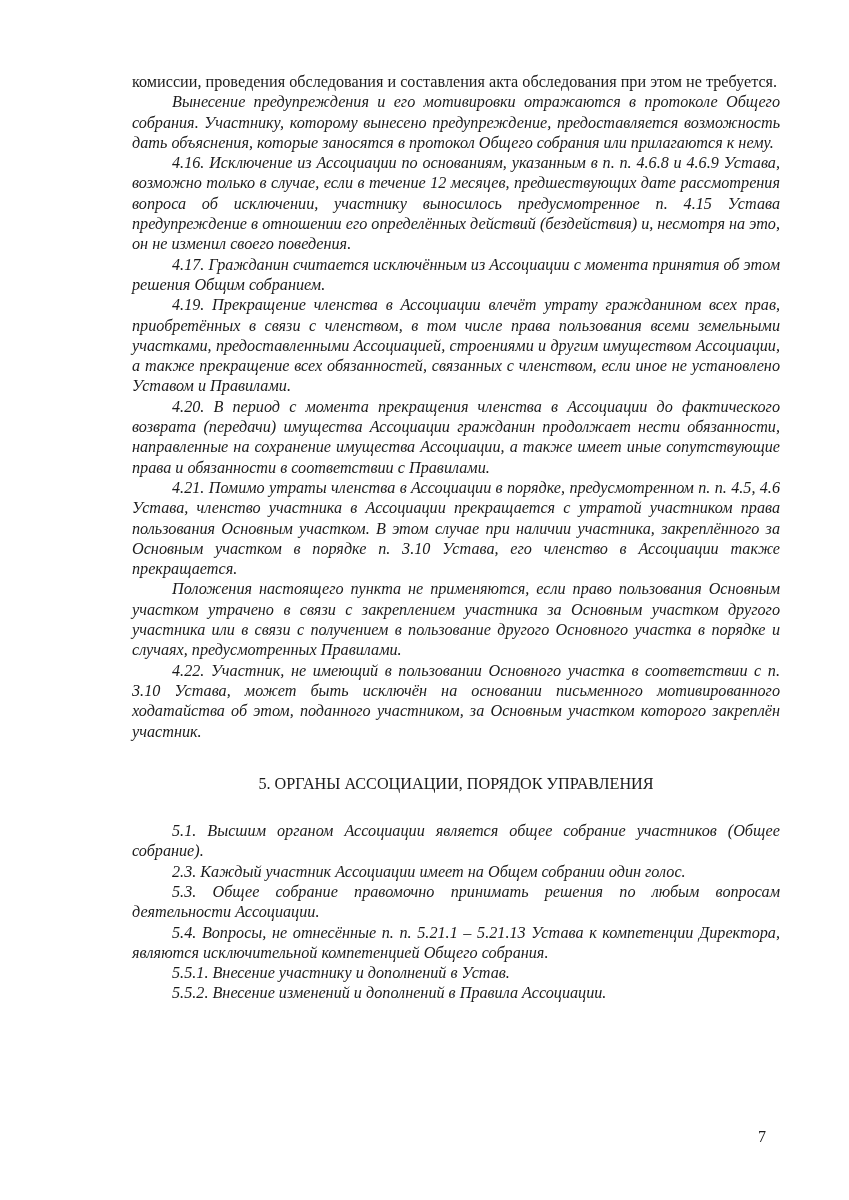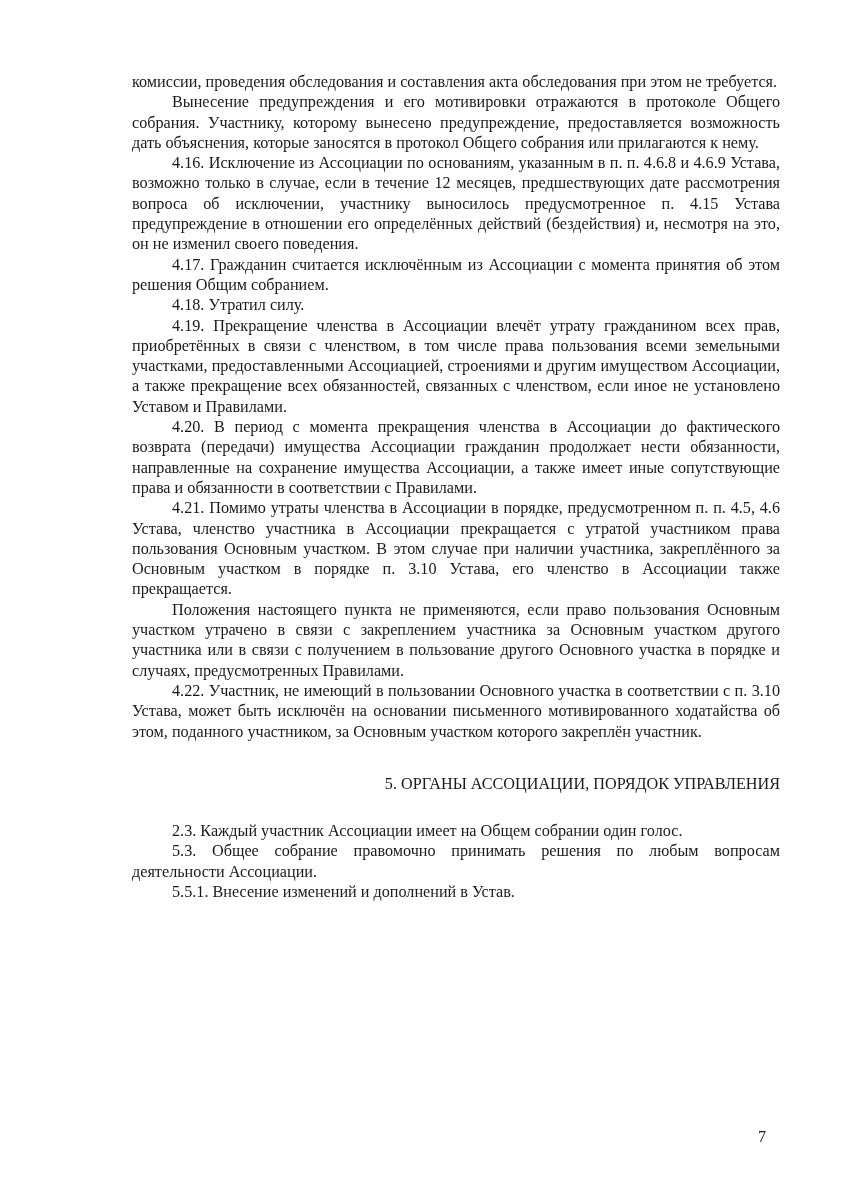--- a/index.html
+++ b/index.html
@@ -4,46 +4,48 @@
   <style>
     html, body { margin: 0; padding: 0; background: #ffffff; }
     body { width: 849px; height: 1200px; position: relative; overflow: hidden; }
     .page {
       position: absolute; left: 120px; top: 72px; width: 648px;
       font-family: "Liberation Serif", serif; font-size: 16.2px; line-height: 20.3px;
       color: #1a1a1a;
       margin-left: 12px;
     }
     .p { text-align: justify; margin: 0; }
-    .indent { text-indent: 40px; }
+    .indent { text-indent: 40px; font-style: italic; }
     .heading {
-      text-align: right; margin: 32px 0 27px 0;
+      text-align: center; margin: 32px 0 27px 0;
       font-family: "Liberation Serif", serif; font-size: 16.2px;
     }
     .page-number {
       position: absolute; left: 758px; top: 1128px;
       font-family: "Liberation Serif", serif; font-size: 16px; color: #1a1a1a;
     }
   </style>
 </head>
 <body>
 
 <div class="page">
   <div id="before">
       <p class="p">комиссии, проведения обследования и составления акта обследования при этом не требуется.</p>
       <p class="p indent">Вынесение предупреждения и его мотивировки отражаются в протоколе Общего собрания. Участнику, которому вынесено предупреждение, предоставляется возможность дать объяснения, которые заносятся в протокол Общего собрания или прилагаются к нему.</p>
       <p class="p indent">4.16. Исключение из Ассоциации по основаниям, указанным в п. п. 4.6.8 и 4.6.9 Устава, возможно только в случае, если в течение 12 месяцев, предшествующих дате рассмотрения вопроса об исключении, участнику выносилось предусмотренное п. 4.15 Устава предупреждение в отношении его определённых действий (бездействия) и, несмотря на это, он не изменил своего поведения.</p>
       <p class="p indent">4.17. Гражданин считается исключённым из Ассоциации с момента принятия об этом решения Общим собранием.</p>
-      <p class="p indent">4.18. Утратил силу.</p>
       <p class="p indent">4.19. Прекращение членства в Ассоциации влечёт утрату гражданином всех прав, приобретённых в связи с членством, в том числе права пользования всеми земельными участками, предоставленными Ассоциацией, строениями и другим имуществом Ассоциации, а также прекращение всех обязанностей, связанных с членством, если иное не установлено Уставом и Правилами.</p>
       <p class="p indent">4.20. В период с момента прекращения членства в Ассоциации до фактического возврата (передачи) имущества Ассоциации гражданин продолжает нести обязанности, направленные на сохранение имущества Ассоциации, а также имеет иные сопутствующие права и обязанности в соответствии с Правилами.</p>
       <p class="p indent">4.21. Помимо утраты членства в Ассоциации в порядке, предусмотренном п. п. 4.5, 4.6 Устава, членство участника в Ассоциации прекращается с утратой участником права пользования Основным участком. В этом случае при наличии участника, закреплённого за Основным участком в порядке п. 3.10 Устава, его членство в Ассоциации также прекращается.</p>
       <p class="p indent">Положения настоящего пункта не применяются, если право пользования Основным участком утрачено в связи с закреплением участника за Основным участком другого участника или в связи с получением в пользование другого Основного участка в порядке и случаях, предусмотренных Правилами.</p>
       <p class="p indent">4.22. Участник, не имеющий в пользовании Основного участка в соответствии с п. 3.10 Устава, может быть исключён на основании письменного мотивированного ходатайства об этом, поданного участником, за Основным участком которого закреплён участник.</p>
     </div>
   <div class="heading">5. ОРГАНЫ АССОЦИАЦИИ, ПОРЯДОК УПРАВЛЕНИЯ</div>
   <div id="after">
+      <p class="p indent">5.1. Высшим органом Ассоциации является общее собрание участников (Общее собрание).</p>
       <p class="p indent">2.3. Каждый участник Ассоциации имеет на Общем собрании один голос.</p>
       <p class="p indent">5.3. Общее собрание правомочно принимать решения по любым вопросам деятельности Ассоциации.</p>
-      <p class="p indent">5.5.1. Внесение изменений и дополнений в Устав.</p>
+      <p class="p indent">5.4. Вопросы, не отнесённые п. п. 5.21.1 – 5.21.13 Устава к компетенции Директора, являются исключительной компетенцией Общего собрания.</p>
+      <p class="p indent">5.5.1. Внесение участнику и дополнений в Устав.</p>
+      <p class="p indent">5.5.2. Внесение изменений и дополнений в Правила Ассоциации.</p>
     </div>
 </div>
 <div class="page-number">7</div>
 
 </body></html>

